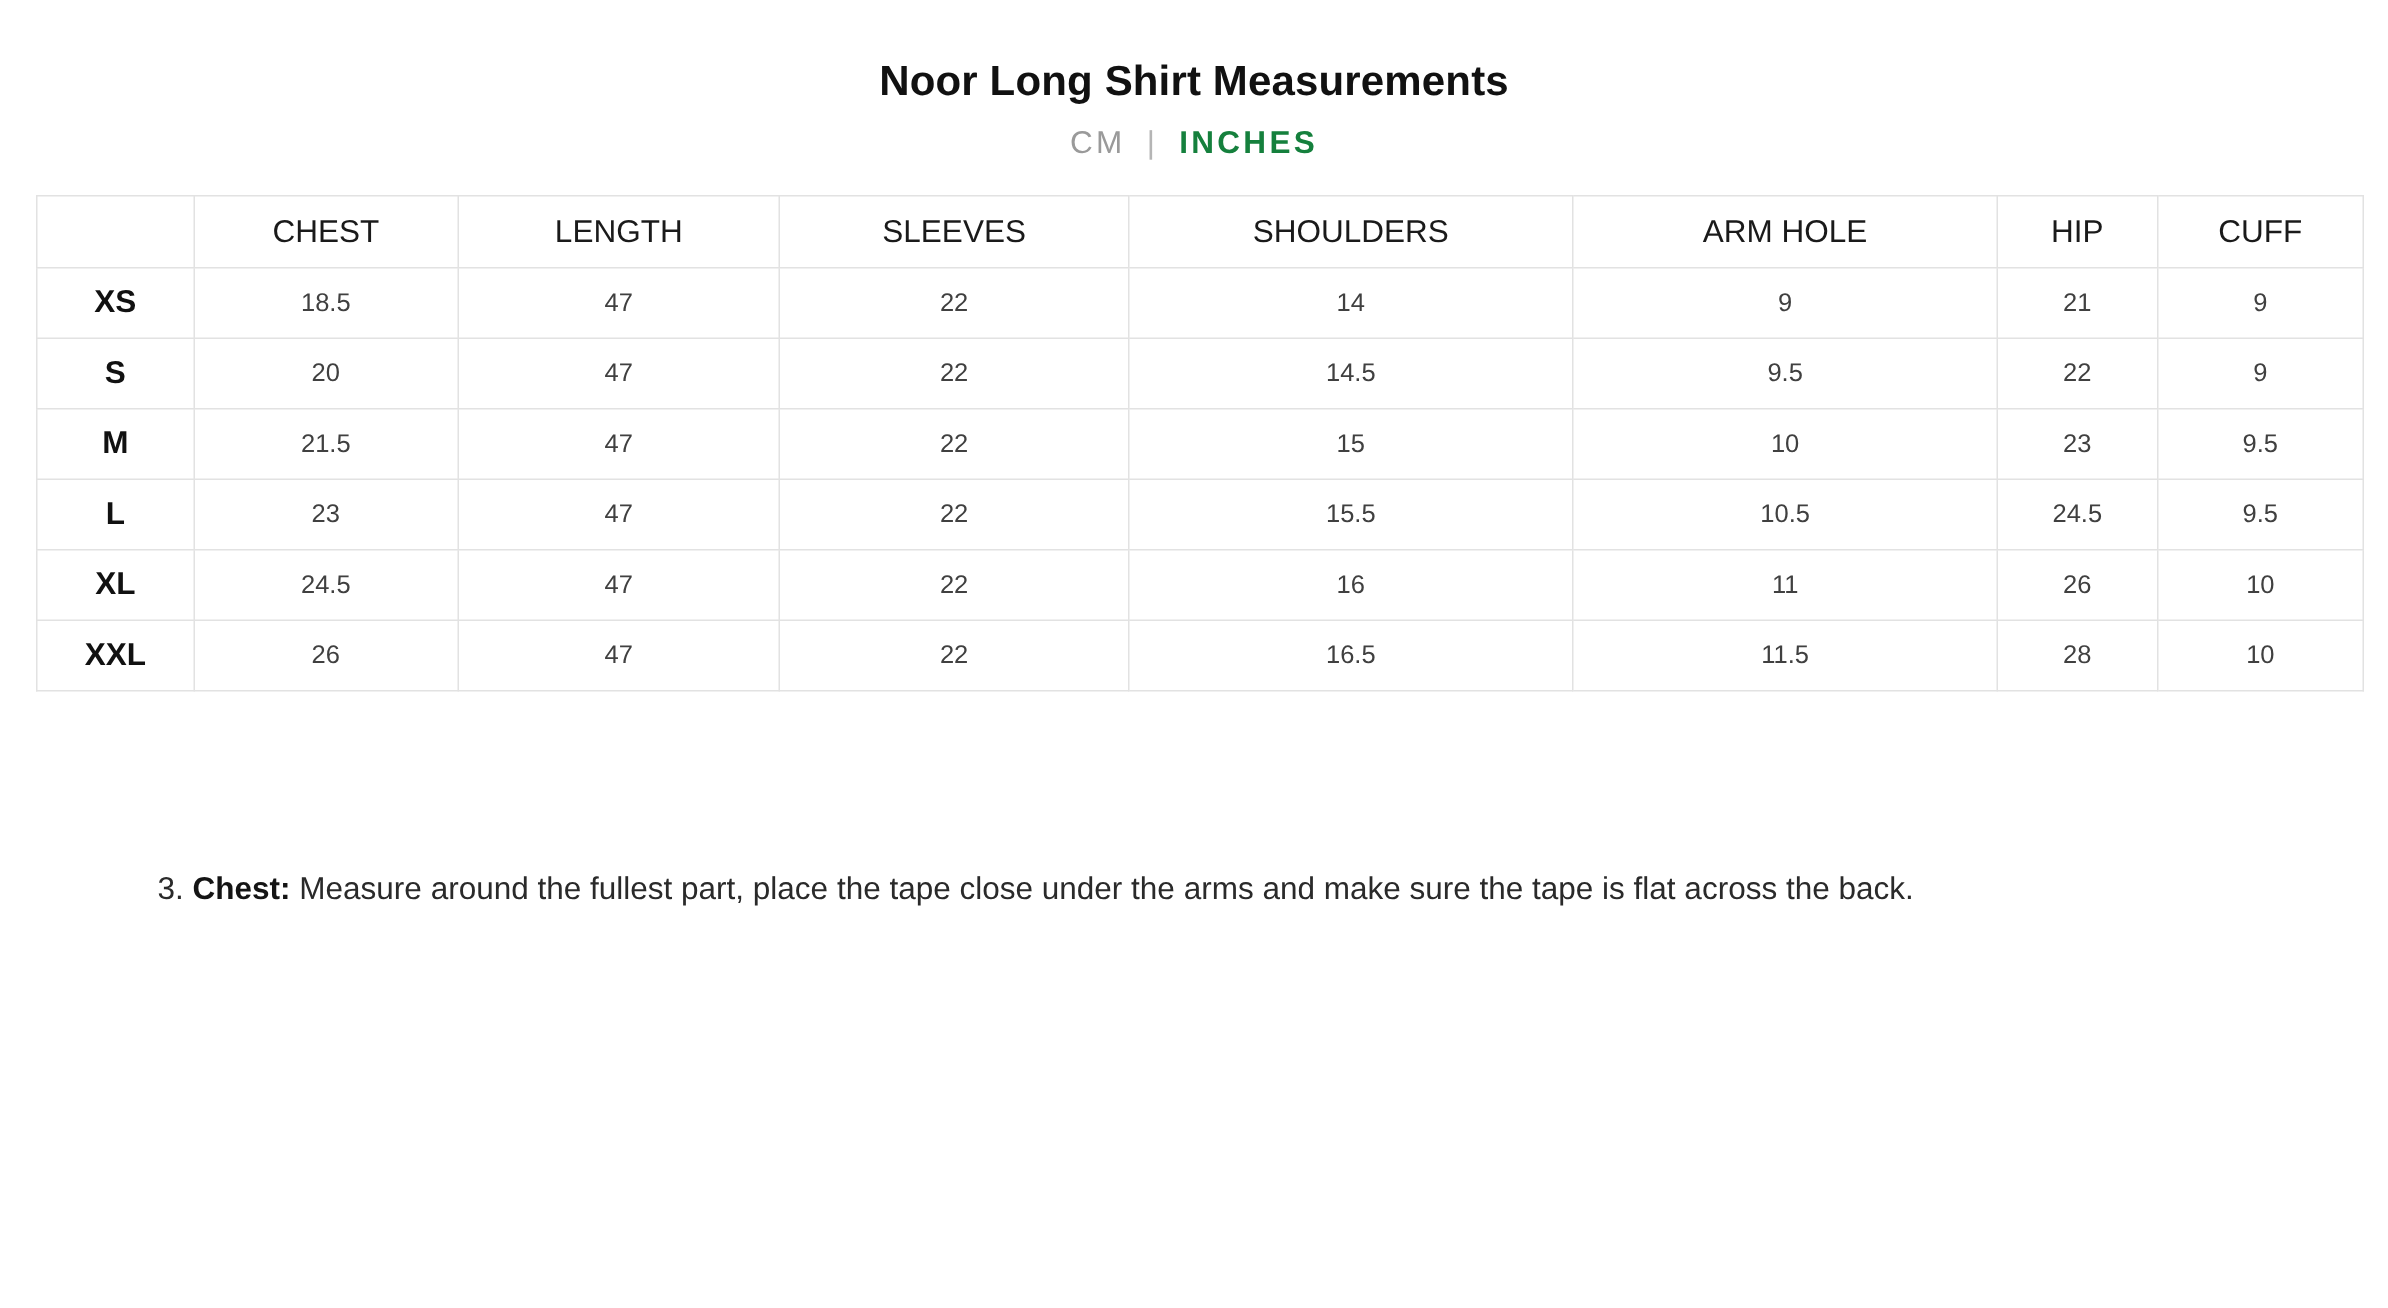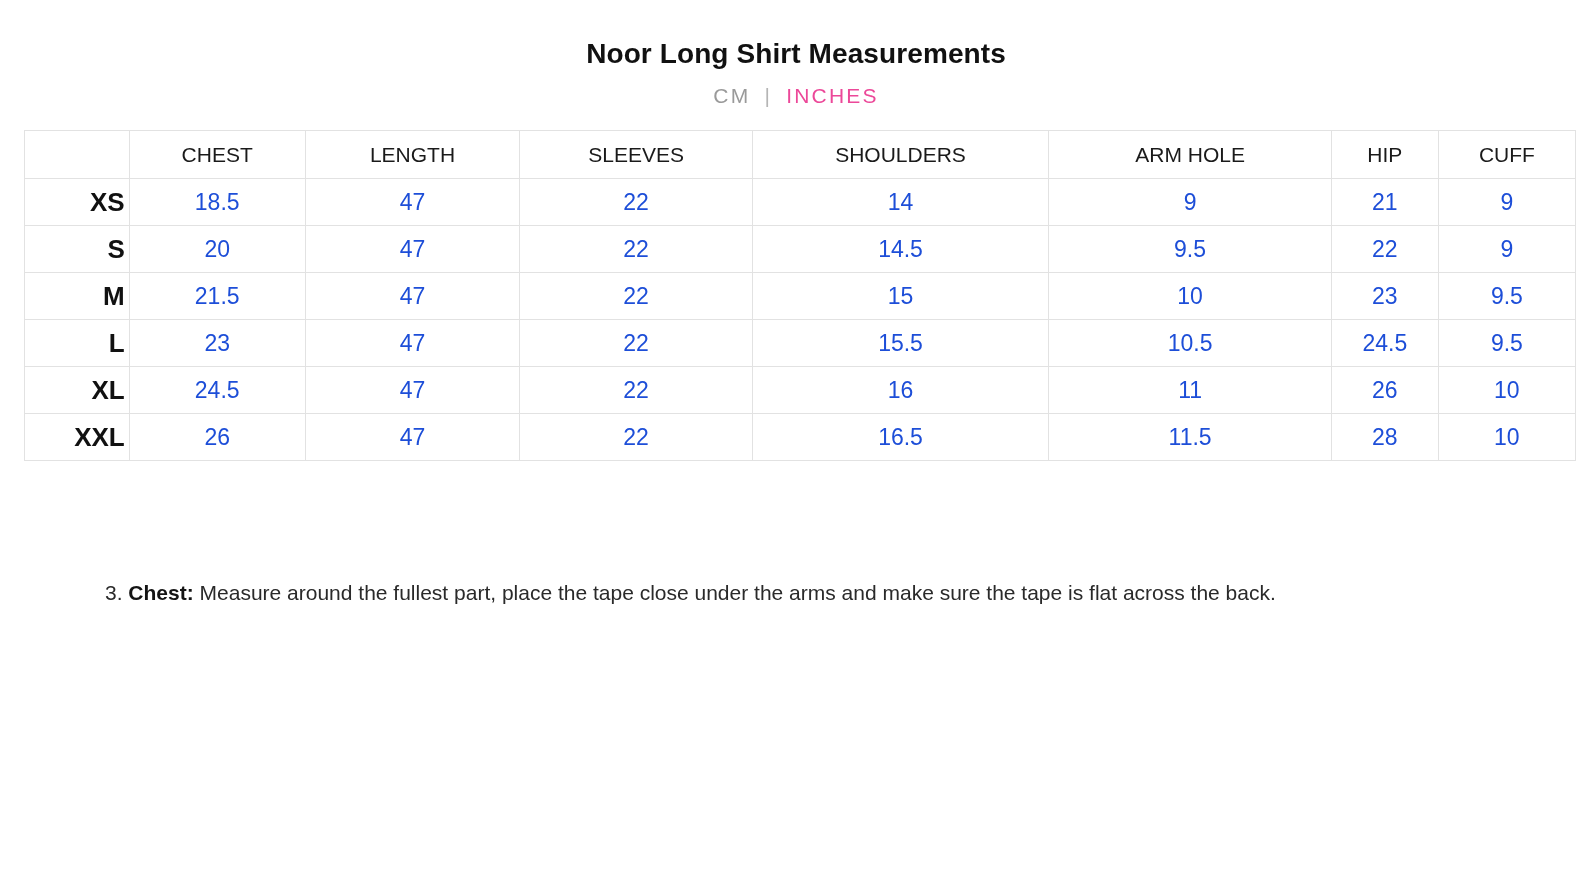--- a/index.html
+++ b/index.html
@@ -31,51 +31,50 @@
   }
   .unit-line {
     text-align: center;
     margin-top: 14px;
     font-size: 21px;
     letter-spacing: 2.2px;
     font-weight: 400;
   }
   .unit-cm { color: #9a9a9a; }
   .unit-sep { color: #b5b5b5; padding: 0 6px; }
-  .unit-in { color: #ec4899; }
+  .unit-in { color: #15803d; font-weight: bold; }
 
   .table-wrap {
     margin: 22px 24px 0 24px;
   }
   table.size-table {
     width: 1552px;
     border-collapse: collapse;
     table-layout: fixed;
   }
   table.size-table th,
   table.size-table td {
     border: 1px solid #e2e2e2;
     text-align: center;
     font-weight: 400;
-    font-size: 23px;
-    color: #1d4ed8;
+    font-size: 17px;
+    color: #404040;
     height: 47px;
     padding: 0 4px;
     white-space: nowrap;
   }
   table.size-table thead th {
     font-size: 21px;
     color: #1a1a1a;
     height: 48px;
   }
   table.size-table tbody td.size-label {
     font-weight: bold;
-    font-size: 26px;
+    font-size: 21px;
     color: #111111;
-    text-align: right;
   }
   
   col.c-size   { width: 100px; }
   col.c-chest  { width: 168px; }
   col.c-length { width: 205px; }
   col.c-sleeves{ width: 222px; }
   col.c-shoulders { width: 283px; }
   col.c-armhole{ width: 270px; }
   col.c-hip    { width: 102px; }
   col.c-cuff   { width: 131px; }

